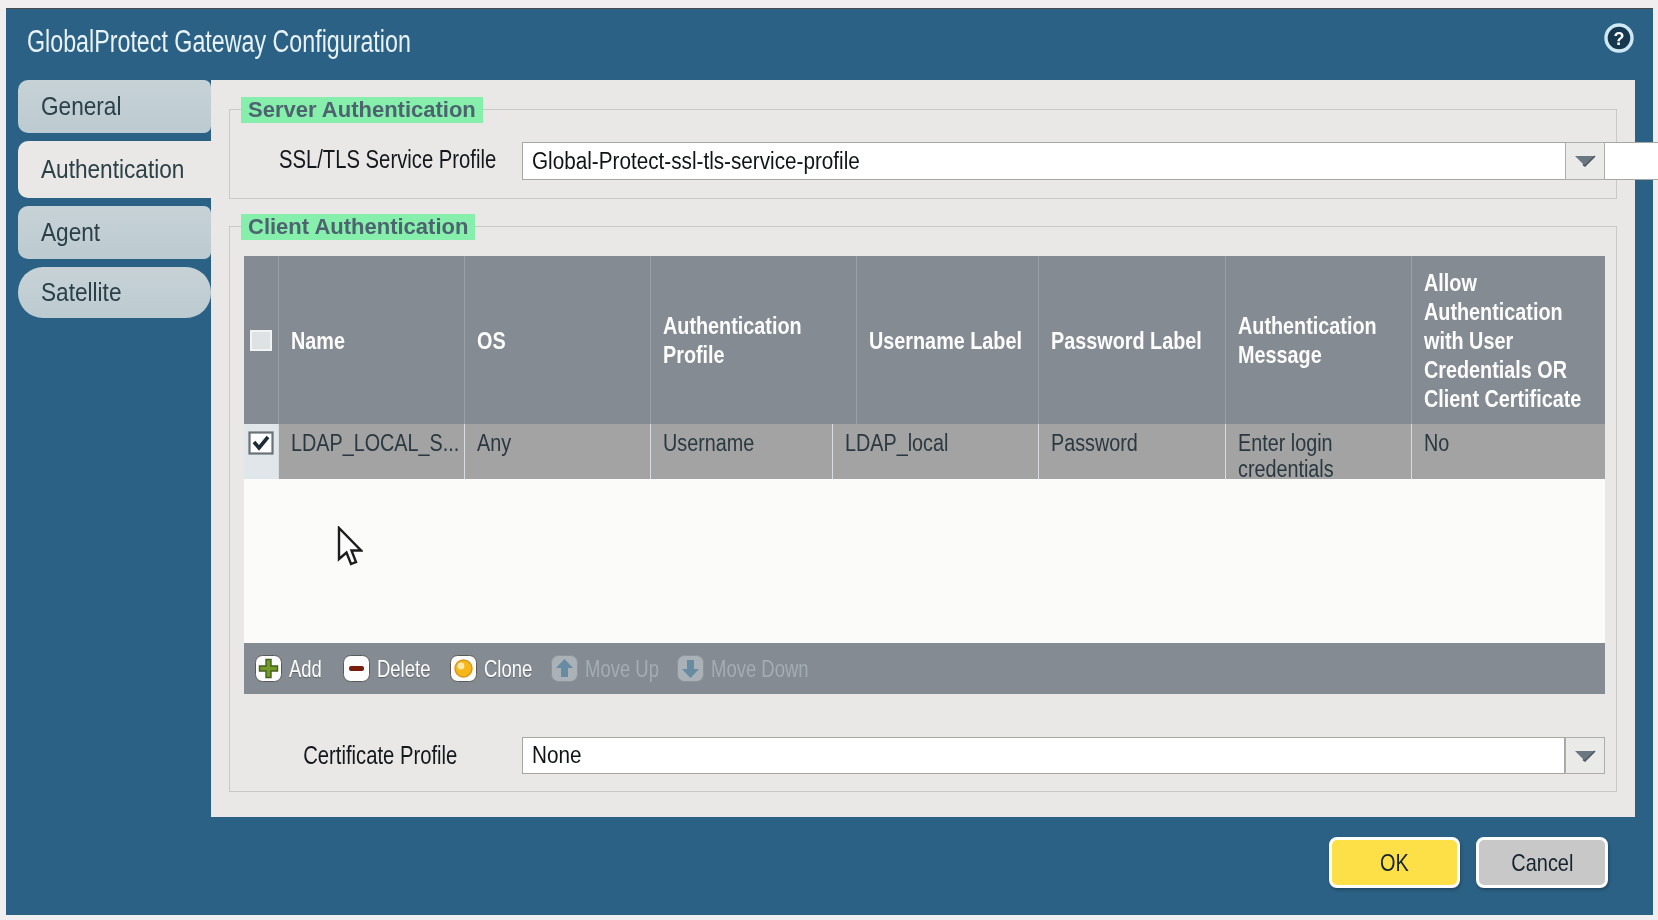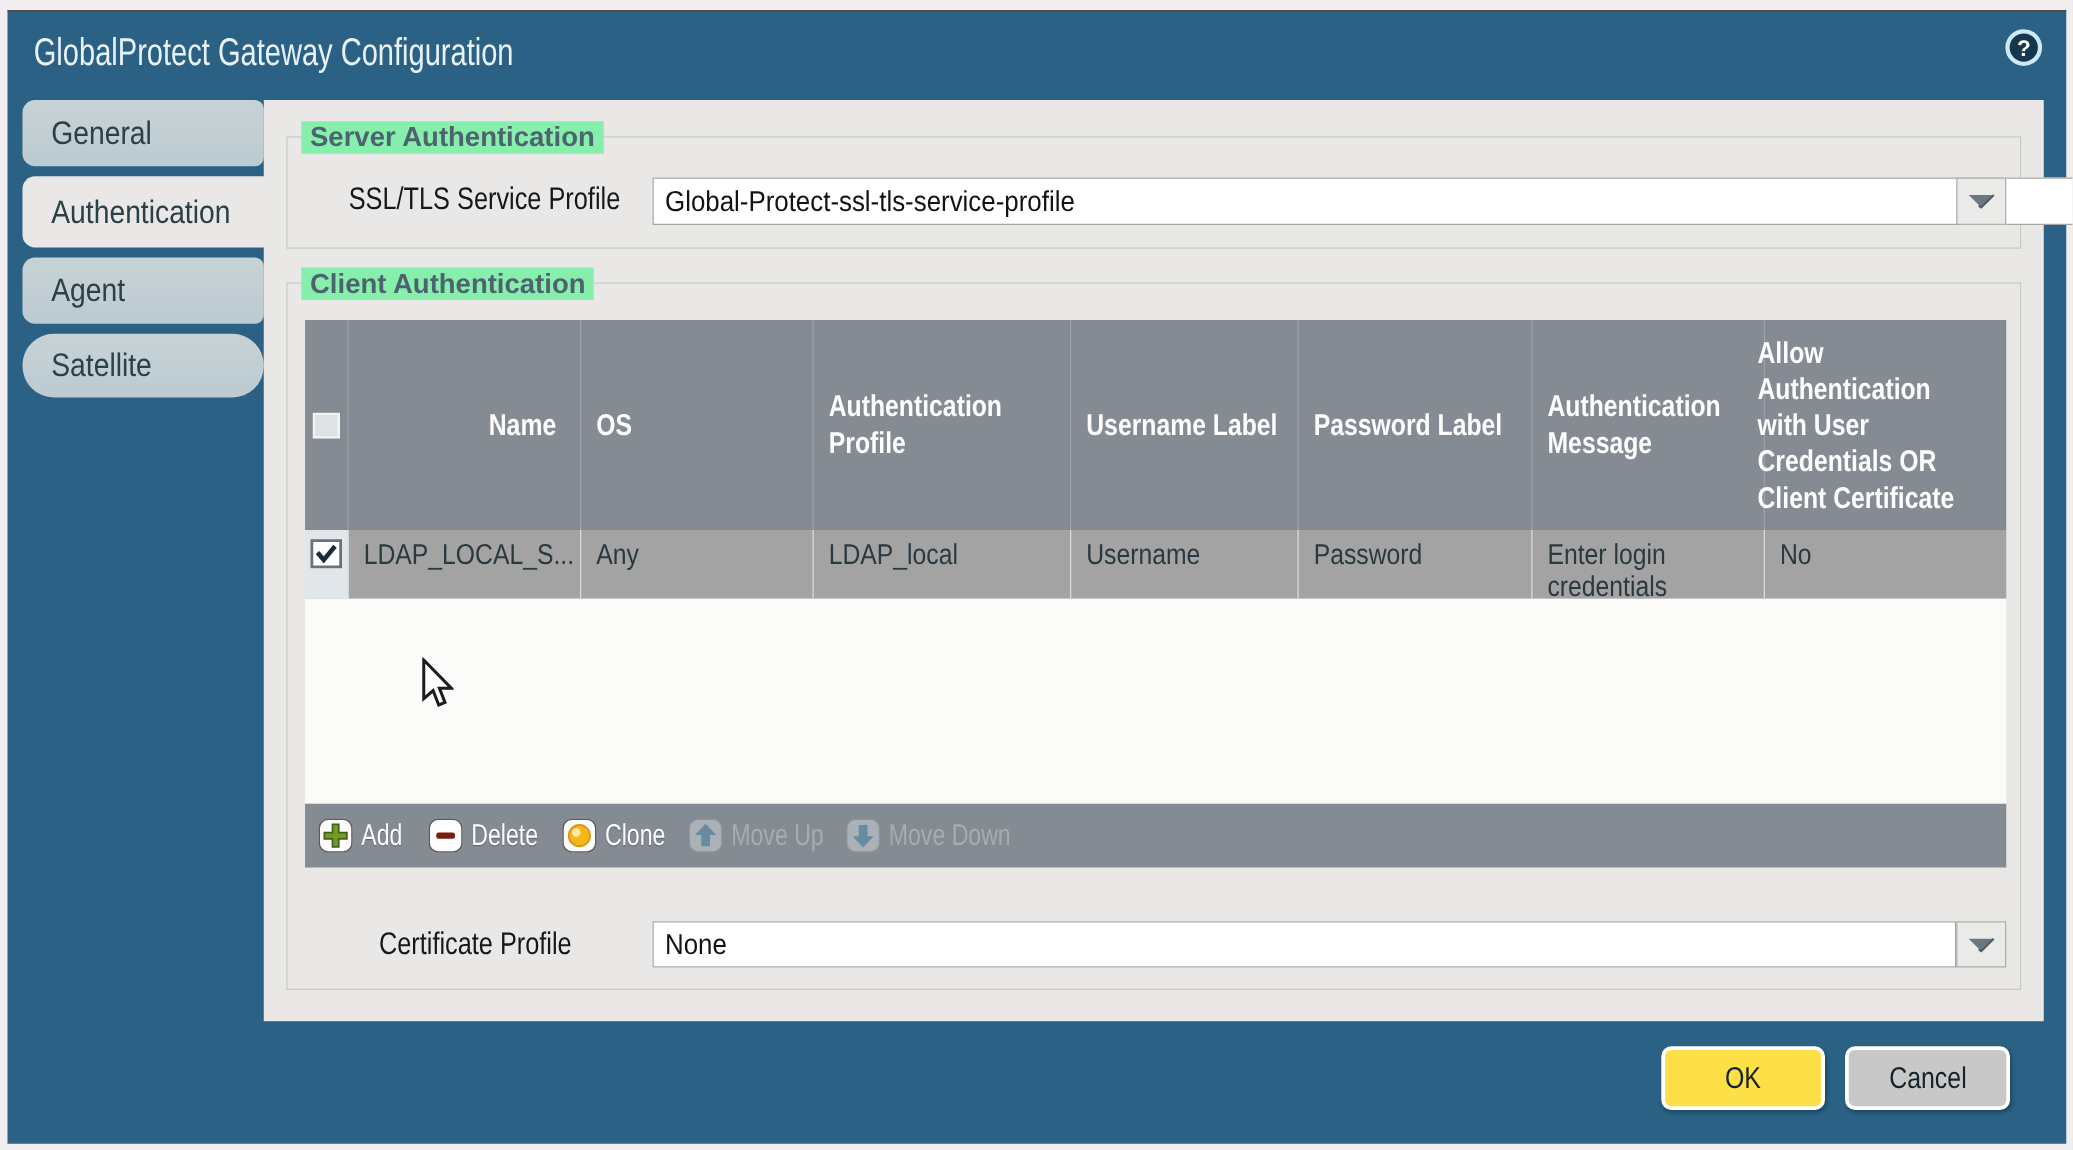--- a/index.html
+++ b/index.html
@@ -30,21 +30,21 @@
 .dd1{left:1354px;top:62px;height:38px;}
 .dd2{left:1354px;top:657px;height:37px;}
 .tbl{position:absolute;left:33px;top:176px;width:1361px;}
 .hdr{display:flex;background:#848b92;height:168px;}
 .hdr .c{box-sizing:border-box;border-right:1px solid #9aa1a8;color:#fdfdfd;font-weight:bold;font-size:24px;display:flex;align-items:center;padding:0 8px 0 12px;line-height:29px;}
 .hdr .c span{display:inline-block;transform:scaleX(0.825);transform-origin:left center;white-space:nowrap;}
 .row{display:flex;background:#a3a3a3;height:55px;}
 .row .c{box-sizing:border-box;border-right:1px solid #d5dde0;color:#2a3840;font-size:23px;padding:6px 8px 0 12px;line-height:26px;}
 .row .c span{display:inline-block;transform:scaleX(0.86);transform-origin:left top;white-space:nowrap;}
 .c.w0{width:35px;padding:0;display:flex;align-items:center;justify-content:center;}
-.c.w1{width:186px;justify-content:flex-end;}.c.w2{width:186px;}.c.w3{width:206px;}.c.w4{width:182px;}.c.w5{width:187px;}.c.w6{width:186px;}.c.w7{width:193px;border-right:none !important;justify-content:flex-end;}
+.c.w1{width:186px;}.c.w2{width:186px;}.c.w3{width:206px;}.c.w4{width:182px;}.c.w5{width:187px;}.c.w6{width:186px;}.c.w7{width:193px;border-right:none !important;}
 .row .w0{background:#e0e6ea;align-items:flex-start;padding-top:7px;}
 .white{background:#fbfbf9;height:164px;position:relative;}
 .bar{position:relative;background:#848b92;height:51px;}
 .tbtn{position:absolute;top:0;height:51px;display:flex;align-items:center;}
 .tbtn svg{margin-right:7px;}
 .tbtn span{font-size:24px;color:#fdfdfd;text-shadow:0 1px 1px rgba(0,0,0,0.3);display:inline-block;transform:scaleX(0.77);transform-origin:left center;white-space:nowrap;}
 .tbtn.dis span{color:#a3adb2;text-shadow:none;}
 .tbtn.dis svg{opacity:0.55;}
 .btn{position:absolute;border:3px solid #fff;border-radius:8px;box-sizing:border-box;font-size:24px;color:#15232c;display:flex;align-items:center;justify-content:center;box-shadow:1px 2px 3px rgba(0,0,0,0.25);}
 .btn span{display:inline-block;transform:scaleX(0.83);transform-origin:center center;}
@@ -109,22 +109,22 @@
     </div>
     <div class="row">
       <div class="c w0">
           <svg width="26" height="24" viewBox="0 0 26 24">
             <rect x="1.5" y="1.5" width="23" height="21" fill="#fff" stroke="#6a7277" stroke-width="2.2"></rect>
             <path d="M6,11 L11,17 L20,6" fill="none" stroke="#1d2b36" stroke-width="3.6"></path>
           </svg>
         </div>
       <div class="c w1"><span>LDAP_LOCAL_S...</span></div>
       <div class="c w2"><span>Any</span></div>
+      <div class="c w4"><span>Username</span></div>
       <div class="c w3"><span>LDAP_local</span></div>
-      <div class="c w4"><span>Username</span></div>
       <div class="c w5"><span>Password</span></div>
       <div class="c w6"><span>Enter login<br>credentials</span></div>
       <div class="c w7"><span>No</span></div>
     </div>
     <div class="white">
       <svg class="cursor" width="26" height="40" viewBox="0 0 26 40">
         <path d="M2,2 L2,33 L9.5,26.5 L14,38 L19,36 L14.5,24.5 L24,24.5 Z" fill="#fcfcfc" stroke="#1c1c1c" stroke-width="2.4" stroke-linejoin="miter"></path>
       </svg>
     </div>
     <div class="bar">

